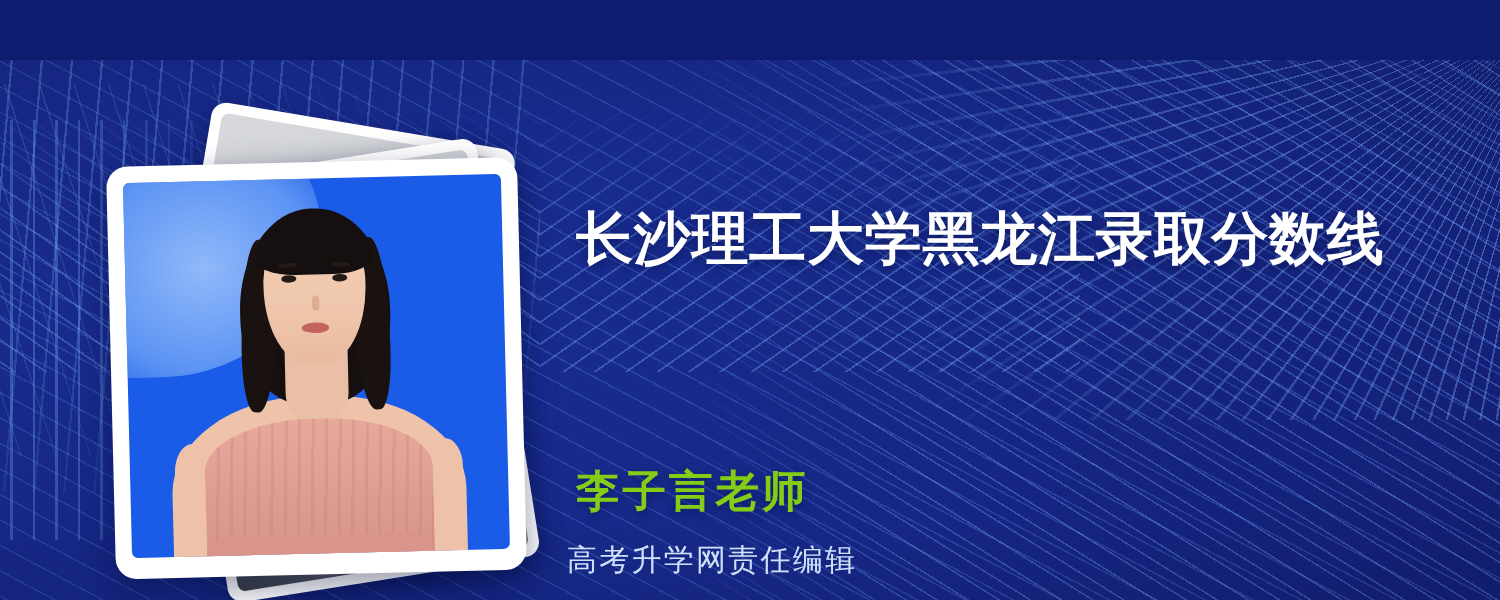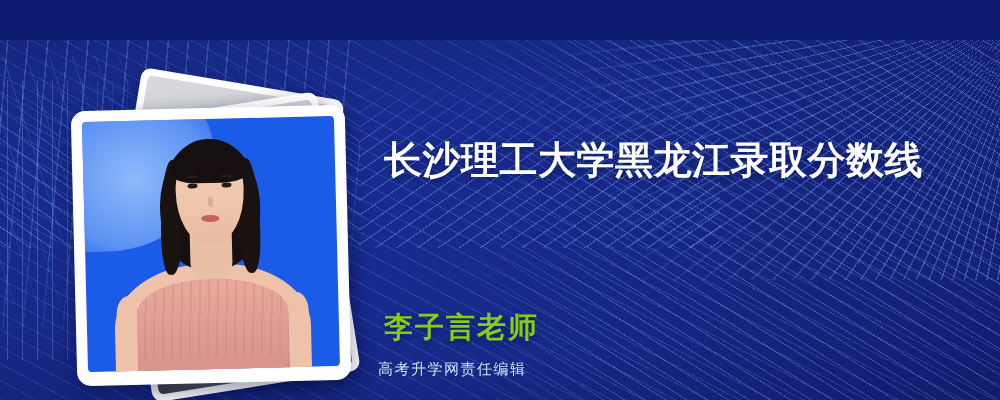--- a/index.html
+++ b/index.html
@@ -307,21 +307,21 @@
     font-size: 29px;
     font-weight: 700;
     color: #84cc16;
     letter-spacing: 2px;
     text-shadow: 0 2px 6px rgba(5,14,70,0.5);
     white-space: nowrap;
   }
   .byrole {
     position: absolute;
     left: 378px; top: 320px;
-    font-size: 15px;
+    font-size: 20px;
     font-weight: 400;
     color: #cfe0fb;
     letter-spacing: 1.5px;
     white-space: nowrap;
     text-align: center;
   }
 </style>
 </head>
 <body>
 

